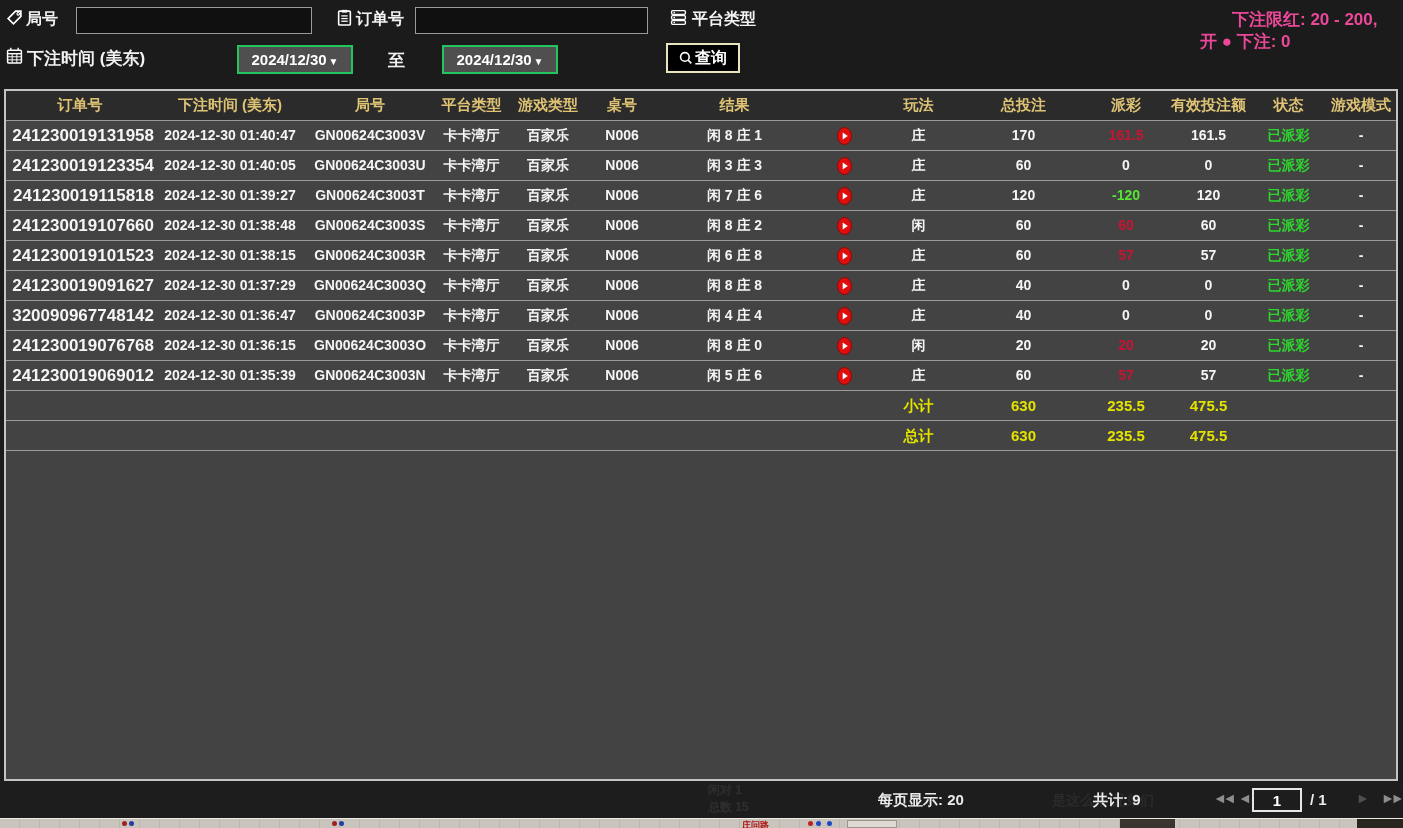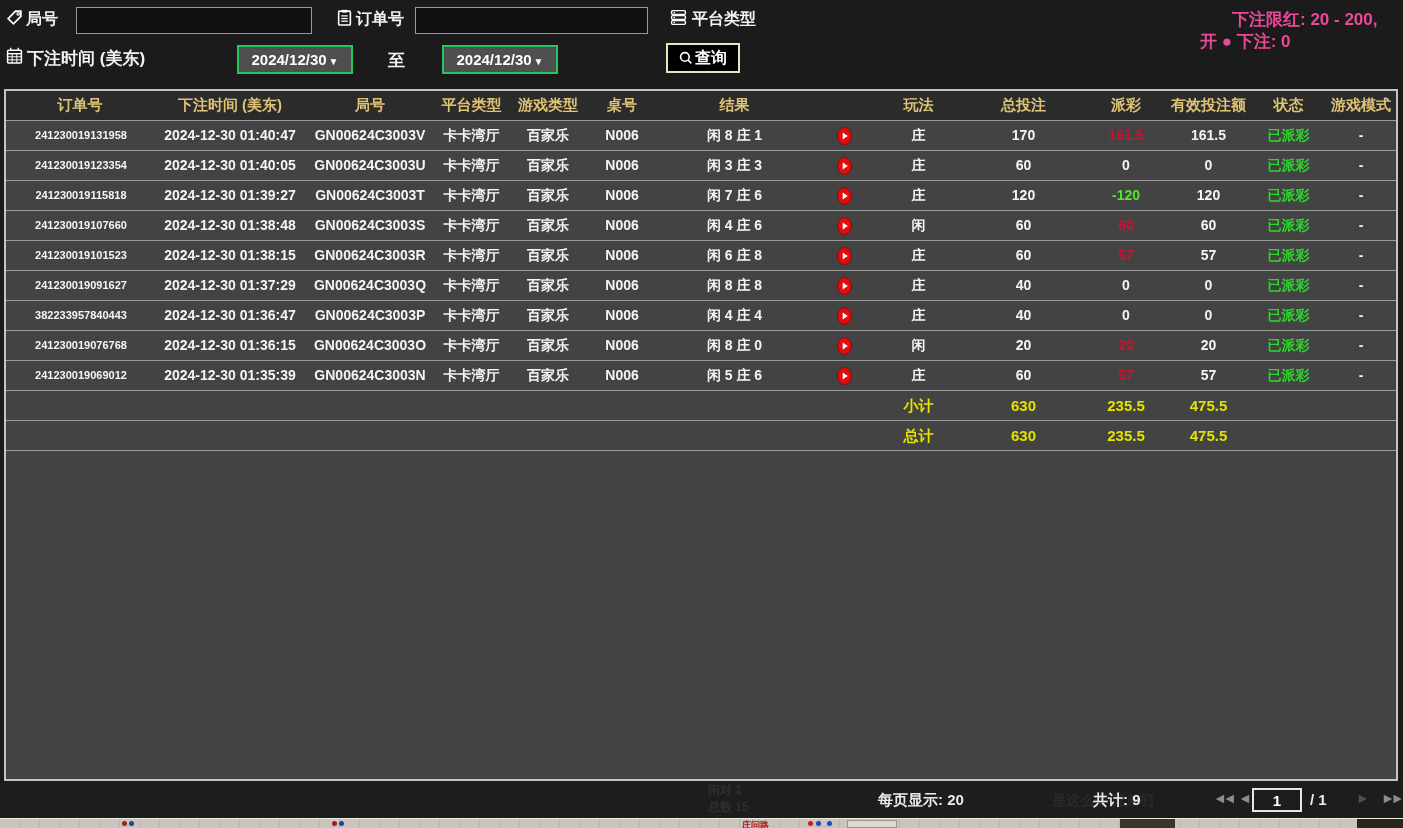--- a/index.html
+++ b/index.html
@@ -22,21 +22,21 @@
   .bleed { position:absolute; color:#ec4899; font-weight:bold; white-space:nowrap; }
   .bleed2 { position:absolute; color:rgba(255,255,255,0.08); font-weight:bold; white-space:nowrap; }
 
   
   #tablebox { position:absolute; left:4px; top:89px; width:1394px; height:692px; background:#434343; border:2px solid #c4c4c4; overflow:hidden; }
   .grid { display:grid; grid-template-columns:148px 152px 128px 75px 78px 70px 155px 64px 85px 125px 80px 85px 75px 1fr; align-items:center; }
   #thead { height:30px; background:#2b2b2b; border-bottom:1px solid #9b9b9b; }
   .hc { color:#dfc375; font-weight:bold; font-size:15px; text-align:center; white-space:nowrap; }
   .trow { height:30px; border-bottom:1px solid #9b9b9b; }
   .tc { color:#f5f5f5; font-weight:bold; font-size:14px; text-align:center; white-space:nowrap; line-height:29px; }
-  .tc.c0 { text-align:center; padding-left:2px; font-size:11px; }
+  .tc.c0 { text-align:right; padding-left:2px; font-size:17px; }
   .win  { color:#c81432 !important; }
   .loss { color:#55e631 !important; }
   .zero { color:#f5f5f5 !important; }
   .status { color:#2ed52e !important; }
   .sumrow .tc { color:#e3e300 !important; font-size:15px; }
   .playwrap { display:flex; justify-content:center; align-items:center; height:29px; cursor:pointer; }
 
   
   #pagebar { position:absolute; left:0; top:781px; width:1403px; height:37px; background:#1d1d1d; }
   .pitem { position:absolute; color:#eaeaea; font-weight:bold; font-size:15px; top:10px; white-space:nowrap; }
@@ -195,21 +195,21 @@
           <div class="tc c12 status">已派彩</div>
           <div class="tc c13">-</div>
         </div>
         <div class="trow grid ">
           <div class="tc c0">241230019107660</div>
           <div class="tc c1">2024-12-30 01:38:48</div>
           <div class="tc c2">GN00624C3003S</div>
           <div class="tc c3">卡卡湾厅</div>
           <div class="tc c4">百家乐</div>
           <div class="tc c5">N006</div>
-          <div class="tc c6">闲 4 庄 6</div>
+          <div class="tc c6">闲 8 庄 2</div>
           <div class="tc c7 playwrap">
             <svg width="15" height="18" viewBox="0 0 15 18">
               <ellipse cx="7.5" cy="9" rx="7" ry="8.5" fill="#e00d0d"></ellipse>
               <ellipse cx="7.5" cy="9" rx="7" ry="8.5" fill="none" stroke="#8d0808" stroke-width="1"></ellipse>
               <path d="M5.7 5.6 L10.8 9 L5.7 12.4 Z" fill="#fff"></path>
             </svg>
           </div>
           <div class="tc c8">闲</div>
           <div class="tc c9">60</div>
           <div class="tc c10 win">60</div>
@@ -255,21 +255,21 @@
             </svg>
           </div>
           <div class="tc c8">庄</div>
           <div class="tc c9">40</div>
           <div class="tc c10 zero">0</div>
           <div class="tc c11">0</div>
           <div class="tc c12 status">已派彩</div>
           <div class="tc c13">-</div>
         </div>
         <div class="trow grid ">
-          <div class="tc c0">382233957840443</div>
+          <div class="tc c0">320090967748142</div>
           <div class="tc c1">2024-12-30 01:36:47</div>
           <div class="tc c2">GN00624C3003P</div>
           <div class="tc c3">卡卡湾厅</div>
           <div class="tc c4">百家乐</div>
           <div class="tc c5">N006</div>
           <div class="tc c6">闲 4 庄 4</div>
           <div class="tc c7 playwrap">
             <svg width="15" height="18" viewBox="0 0 15 18">
               <ellipse cx="7.5" cy="9" rx="7" ry="8.5" fill="#e00d0d"></ellipse>
               <ellipse cx="7.5" cy="9" rx="7" ry="8.5" fill="none" stroke="#8d0808" stroke-width="1"></ellipse>

